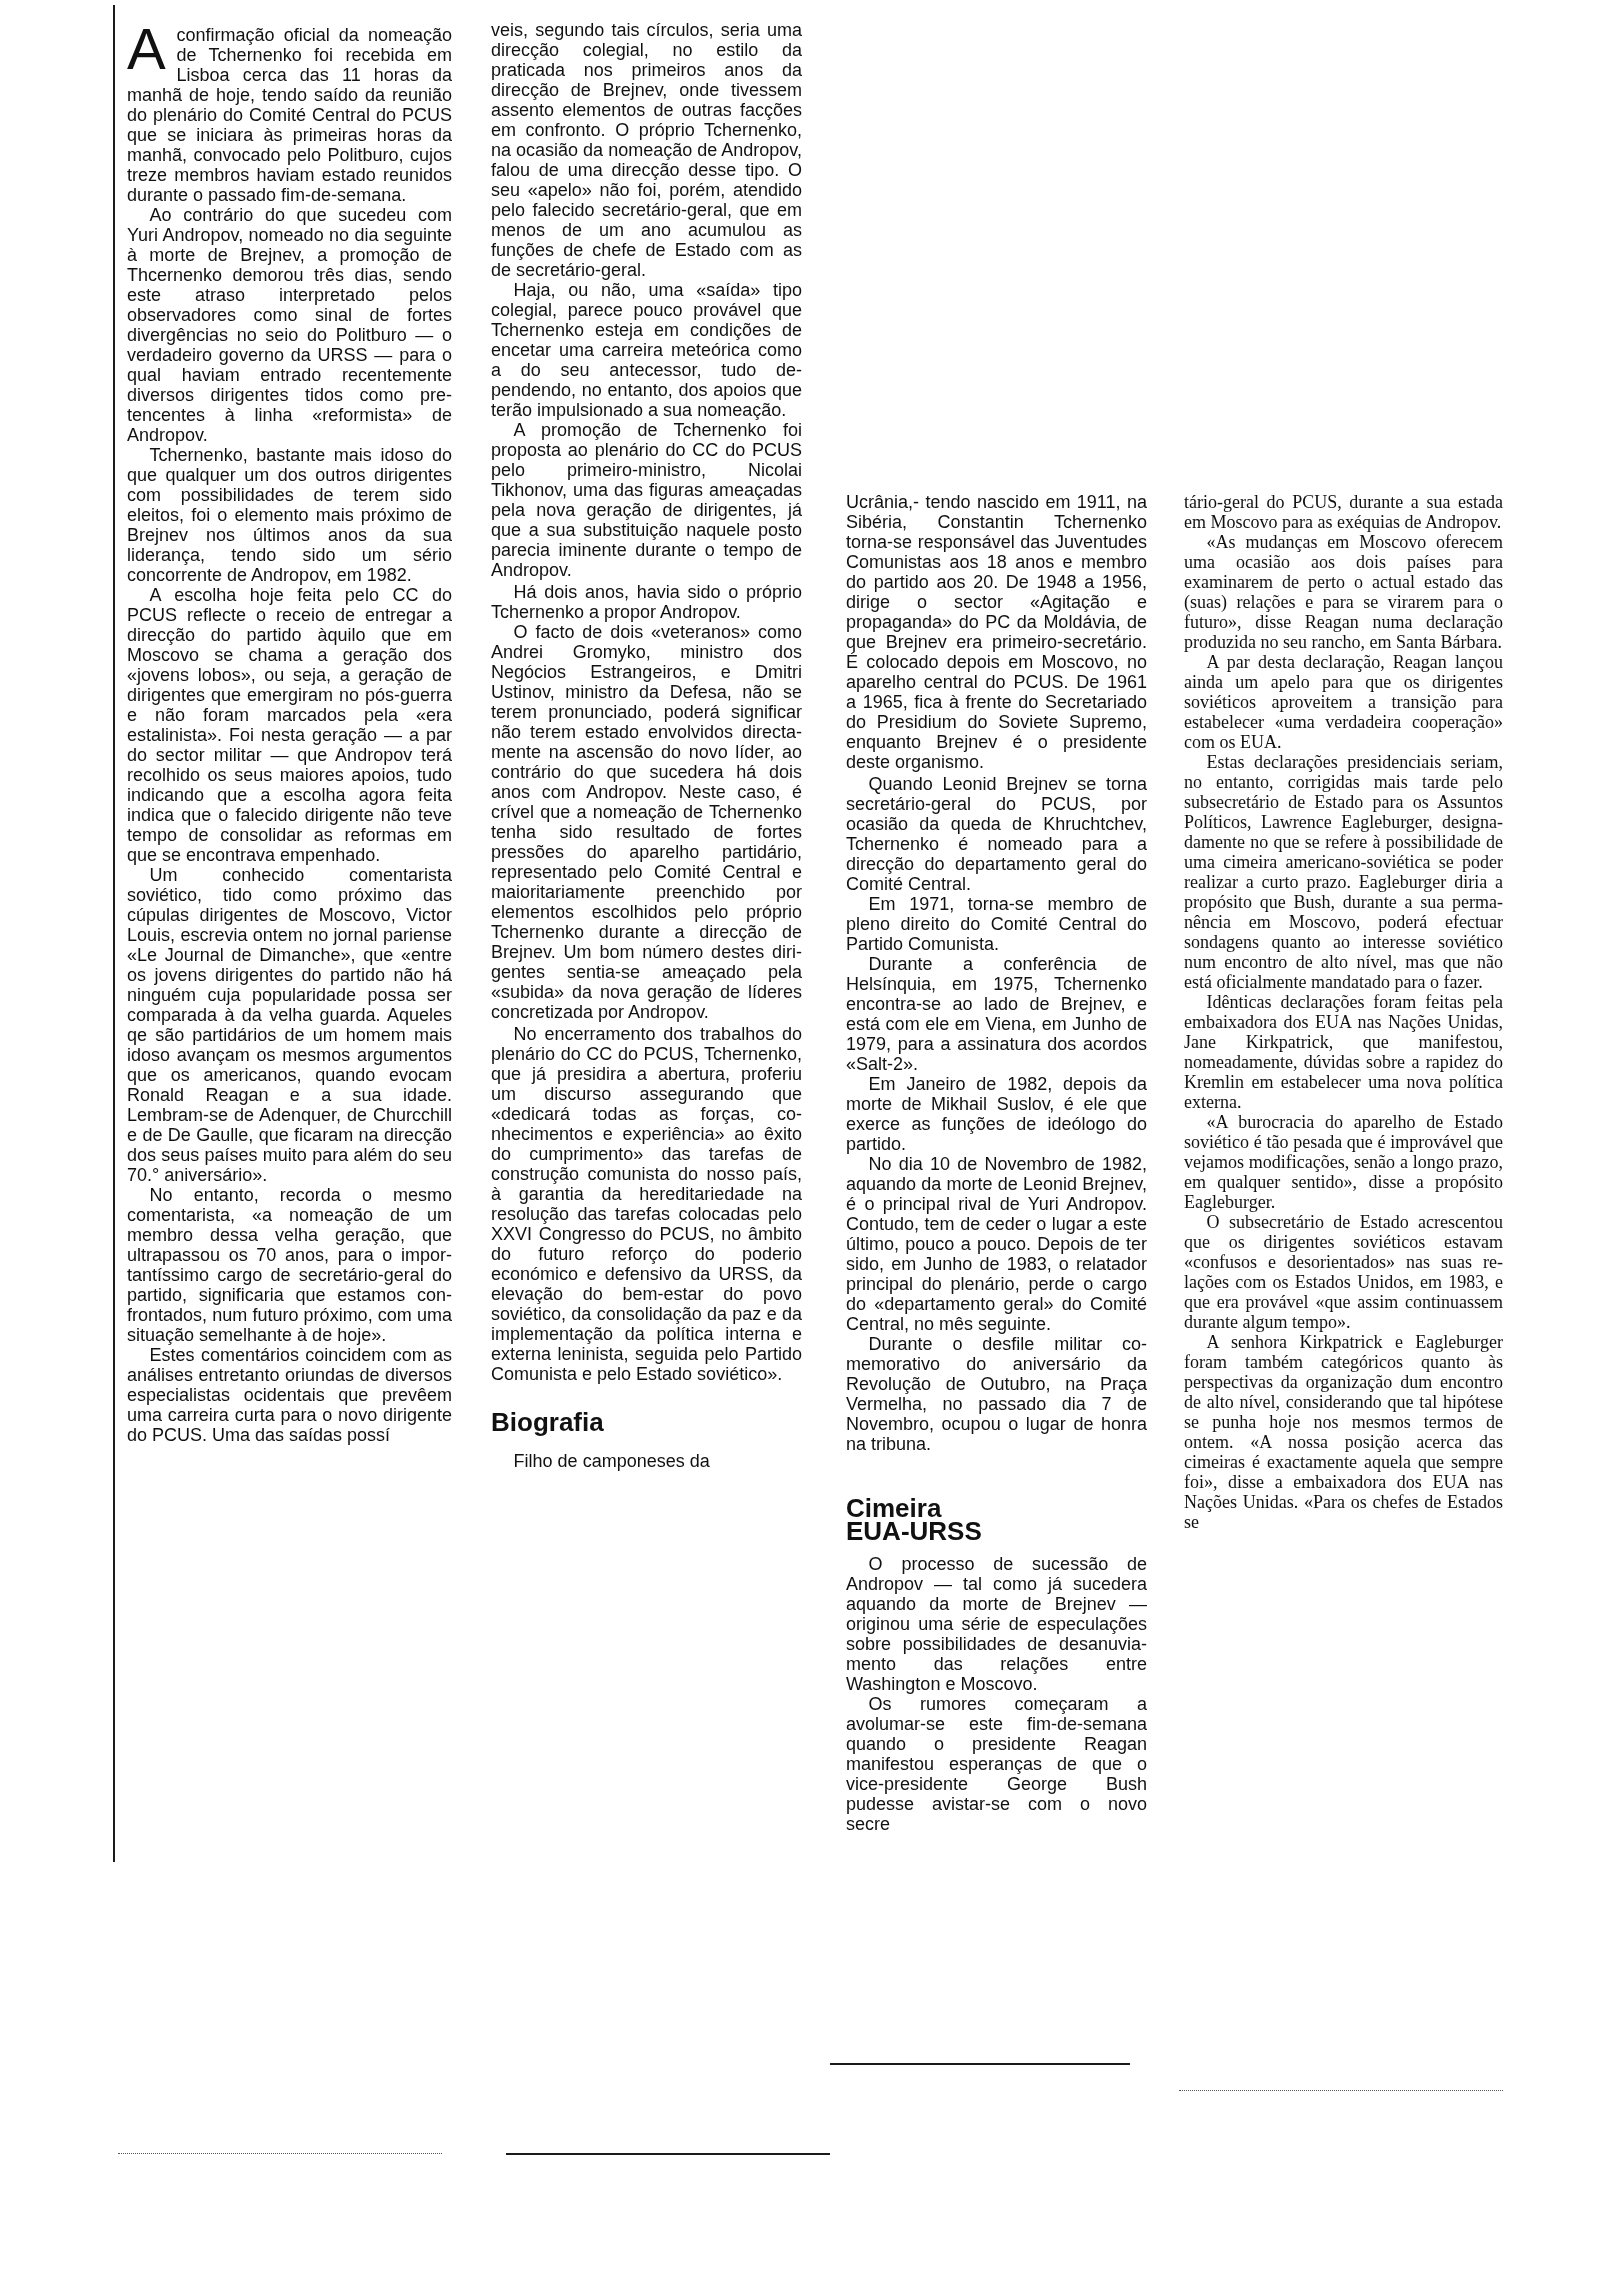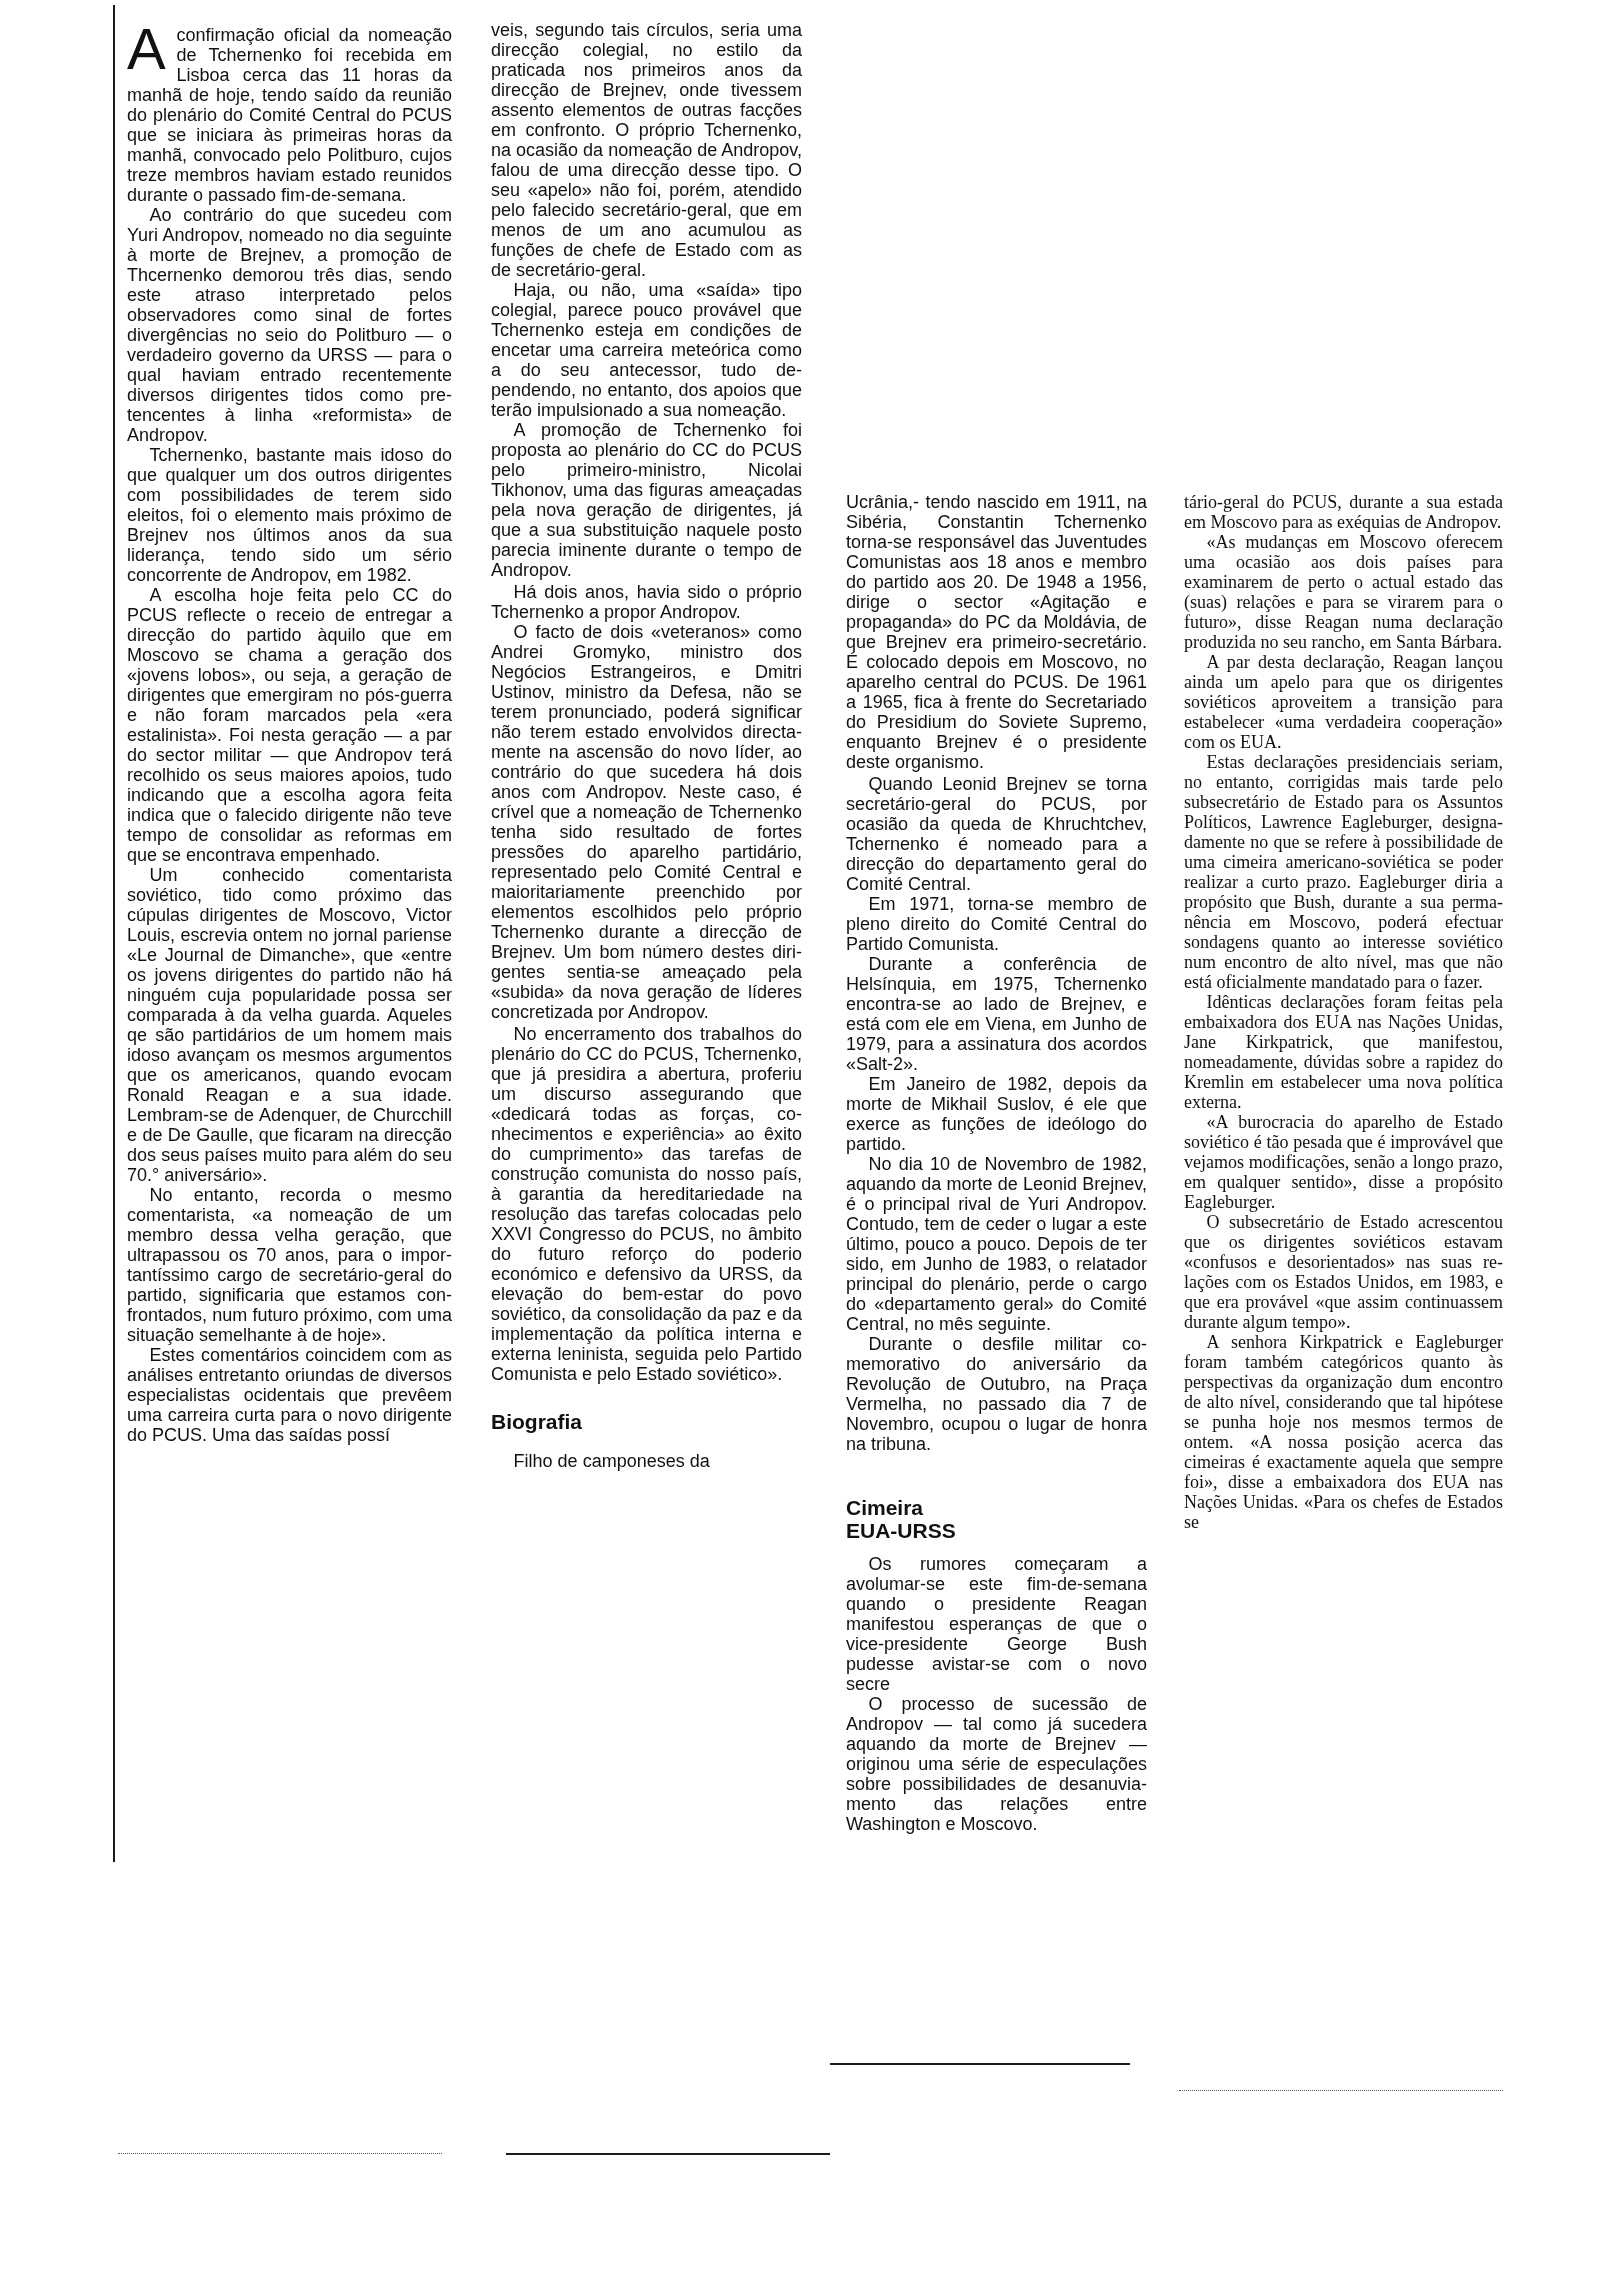--- a/index.html
+++ b/index.html
@@ -24,21 +24,21 @@
   .dropcap {
     float: left;
     font-size: 58px;
     line-height: 45px;
     margin: 1px 10.8px 0 0;
     font-weight: normal;
   }
   .section-title {
     font-family: "Liberation Sans", sans-serif;
     font-weight: bold;
-    font-size: 21px;
+    font-size: 26px;
     line-height: 22.6px;
     margin: 27.5px 0 17.7px 0;
     text-indent: 0 !important;
     color: #111111;
   }
   #col3 .section-title { margin: 43px 0 11.8px 0; }
   .rule-left {
     position: absolute; left: 113px; top: 4.9px; width: 2px; height: 1857px; background: #1a1a1a;
   }
   .rule-bottom-c2 {
@@ -87,22 +87,22 @@
     <p class="gap">Quando Leonid Brejnev se torna secretário-geral do PCUS, por ocasião da queda de Khruchtchev, Tchernenko é nomeado para a direcção do departamento geral do Comité Central.</p>
     <p>Em 1971, torna-se membro de pleno direito do Comité Central do Partido Comunista.</p>
     <p>Durante a conferência de Helsínquia, em 1975, Tcher­nenko encontra-se ao lado de Brejnev, e está com ele em Vie­na, em Junho de 1979, para a assinatura dos acordos «Salt-2».</p>
     <p>Em Janeiro de 1982, depois da morte de Mikhail Suslov, é ele que exerce as funções de ideólogo do partido.</p>
     <p>No dia 10 de Novembro de 1982, aquando da morte de Leonid Brejnev, é o principal ri­val de Yuri Andropov. Contudo, tem de ceder o lugar a este últi­mo, pouco a pouco. Depois de ter sido, em Junho de 1983, o relatador principal do plenário, perde o cargo do «departa­mento geral» do Comité Cen­tral, no mês seguinte.</p>
     <p>Durante o desfile militar co­memorativo do aniversário da Revolução de Outubro, na Pra­ça Vermelha, no passado dia 7 de Novembro, ocupou o lugar de honra na tribuna.</p>
     <div class="section-title">
       <div>Cimeira</div>
       <div>EUA-URSS</div>
     </div>
+    <p>O processo de sucessão de Andropov — tal como já suce­dera aquando da morte de Brejnev — originou uma série de especulações sobre pos­sibilidades de desanuvia­mento das relações entre Washington e Moscovo.</p>
     <p>Os rumores começaram a avolumar-se este fim-de­-semana quando o presidente Reagan manifestou esperan­ças de que o vice-presidente George Bush pudesse avistar-se com o novo secre­</p>
-    <p>O processo de sucessão de Andropov — tal como já suce­dera aquando da morte de Brejnev — originou uma série de especulações sobre pos­sibilidades de desanuvia­mento das relações entre Washington e Moscovo.</p>
   </div>
   <div class="rule-bottom-c3"></div>
 
   <div class="col" id="col4">
     <p class="noindent">tário-geral do PCUS, durante a sua estada em Moscovo para as exéquias de Andro­pov.</p>
     <p>«As mudanças em Moscovo oferecem uma ocasião aos dois países para examinarem de perto o actual estado das (suas) relações e para se vira­rem para o futuro», disse Rea­gan numa declaração produ­zida no seu rancho, em Santa Bárbara.</p>
     <p>A par desta declaração, Reagan lançou ainda um apelo para que os dirigentes soviéticos aproveitem a tran­sição para estabelecer «uma verdadeira cooperação» com os EUA.</p>
     <p>Estas declarações presi­denciais seriam, no entanto, corrigidas mais tarde pelo subsecretário de Estado para os Assuntos Políticos, Law­rence Eagleburger, designa­damente no que se refere à possibilidade de uma cimeira americano-soviética se poder realizar a curto prazo. Eagle­burger diria a propósito que Bush, durante a sua perma­nência em Moscovo, poderá efectuar sondagens quanto ao interesse soviético num en­contro de alto nível, mas que não está oficialmente manda­tado para o fazer.</p>
     <p>Idênticas declarações foram feitas pela embaixadora dos EUA nas Nações Unidas, Jane Kirkpatrick, que manifes­tou, nomeadamente, dúvidas sobre a rapidez do Kremlin em estabelecer uma nova política externa.</p>
     <p>«A burocracia do aparelho de Estado soviético é tão pe­sada que é improvável que ve­jamos modificações, senão a longo prazo, em qualquer sentido», disse a propósito Eagleburger.</p>

